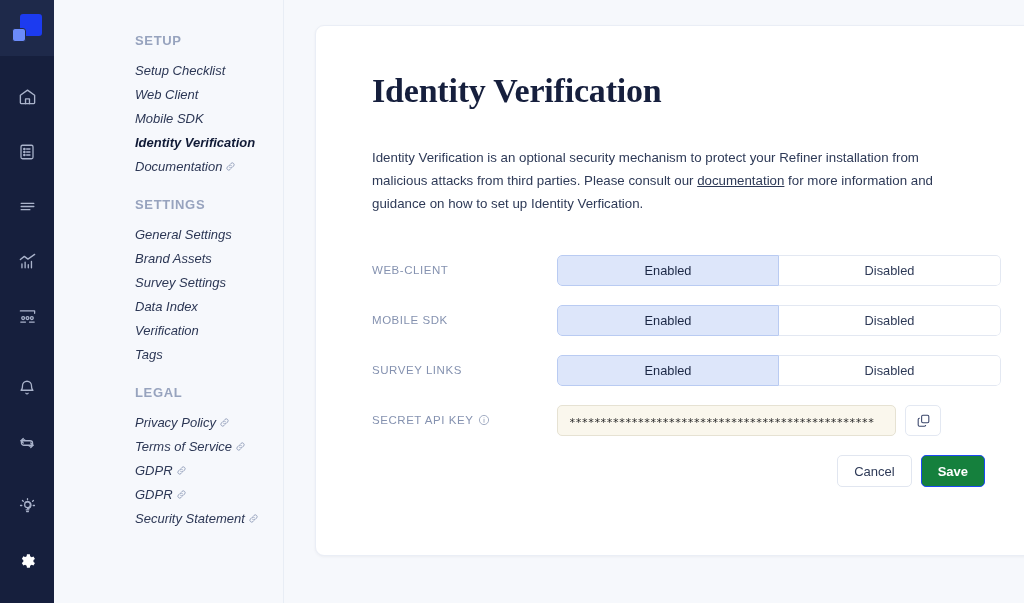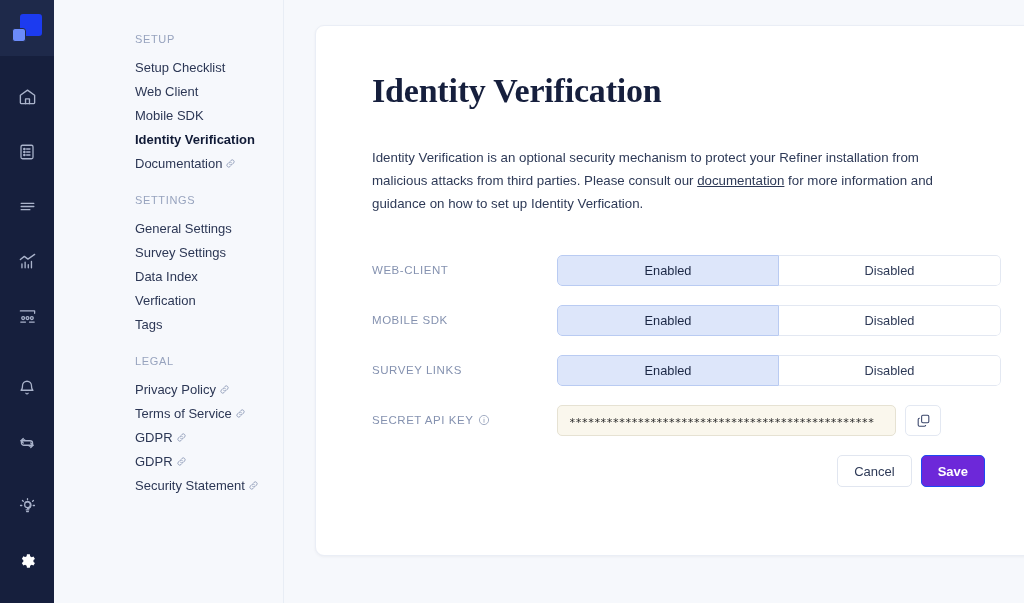--- a/index.html
+++ b/index.html
@@ -93,39 +93,40 @@
   
   .nav {
     width: 230px;
     flex: 0 0 230px;
     background: #f6f8fc;
     border-right: 1px solid #e8edf5;
     padding: 33px 0 0 0;
   }
 
   .nav-section-title {
-    font-size: 11px;
+    font-size: 13px;
     letter-spacing: 0.65px;
-    font-weight: 400;
+    font-weight: 700;
     color: #97a3be;
     padding: 0 0 0 81px;
     margin-bottom: 11px;
     text-transform: uppercase;
   }
 
   .nav-item {
     font-size: 13px;
     color: #293category;
     color: #2a3category;
     color: #2c3755;
     padding: 0 0 0 81px;
     height: 24px;
     line-height: 24px;
     white-space: nowrap;
     cursor: pointer;
+    font-style: italic;
   }
   .nav-item.active {
     font-weight: 700;
     color: #101a36;
   }
 
   .nav-gap { height: 18px; }
 
   .ext-icon {
     display: inline-block;
@@ -280,21 +281,21 @@
     align-items: center;
     justify-content: center;
     cursor: pointer;
   }
   .btn-cancel {
     background: #ffffff;
     border: 1px solid #e1e6f0;
     color: #2e3a57;
   }
   .btn-save {
-    background: #6d28d9;
+    background: #15803d;
     border: 1px solid #1c49f3;
     color: #ffffff;
     font-weight: 700;
   }
 </style>
 </head>
 <body>
 
 <div class="app">
 
@@ -393,23 +394,24 @@
               <path d="M10 14a4 4 0 0 0 5.7 0l3-3a4 4 0 0 0-5.7-5.7l-1.2 1.2"></path>
               <path d="M14 10a4 4 0 0 0-5.7 0l-3 3A4 4 0 0 0 11 18.7l1.2-1.2"></path>
             </svg></span></div>
     </div>
 
     <div class="nav-gap"></div>
 
     <div>
       <div class="nav-section-title">SETTINGS</div>
       <div class="nav-item"><span>General Settings</span></div>
+      <div class="nav-item"><span>Brand Assets</span></div>
       <div class="nav-item"><span>Survey Settings</span></div>
       <div class="nav-item"><span>Data Index</span></div>
-      <div class="nav-item"><span>Verfication</span></div>
+      <div class="nav-item"><span>Verification</span></div>
       <div class="nav-item"><span>Tags</span></div>
     </div>
 
     <div class="nav-gap"></div>
 
     <div>
       <div class="nav-section-title">LEGAL</div>
       <div class="nav-item"><span>Privacy Policy</span><span class="ext-icon"><svg width="11" height="11" viewBox="0 0 24 24" fill="none" stroke="currentColor" stroke-width="1.9" stroke-linecap="round">
               <path d="M10 14a4 4 0 0 0 5.7 0l3-3a4 4 0 0 0-5.7-5.7l-1.2 1.2"></path>
               <path d="M14 10a4 4 0 0 0-5.7 0l-3 3A4 4 0 0 0 11 18.7l1.2-1.2"></path>

